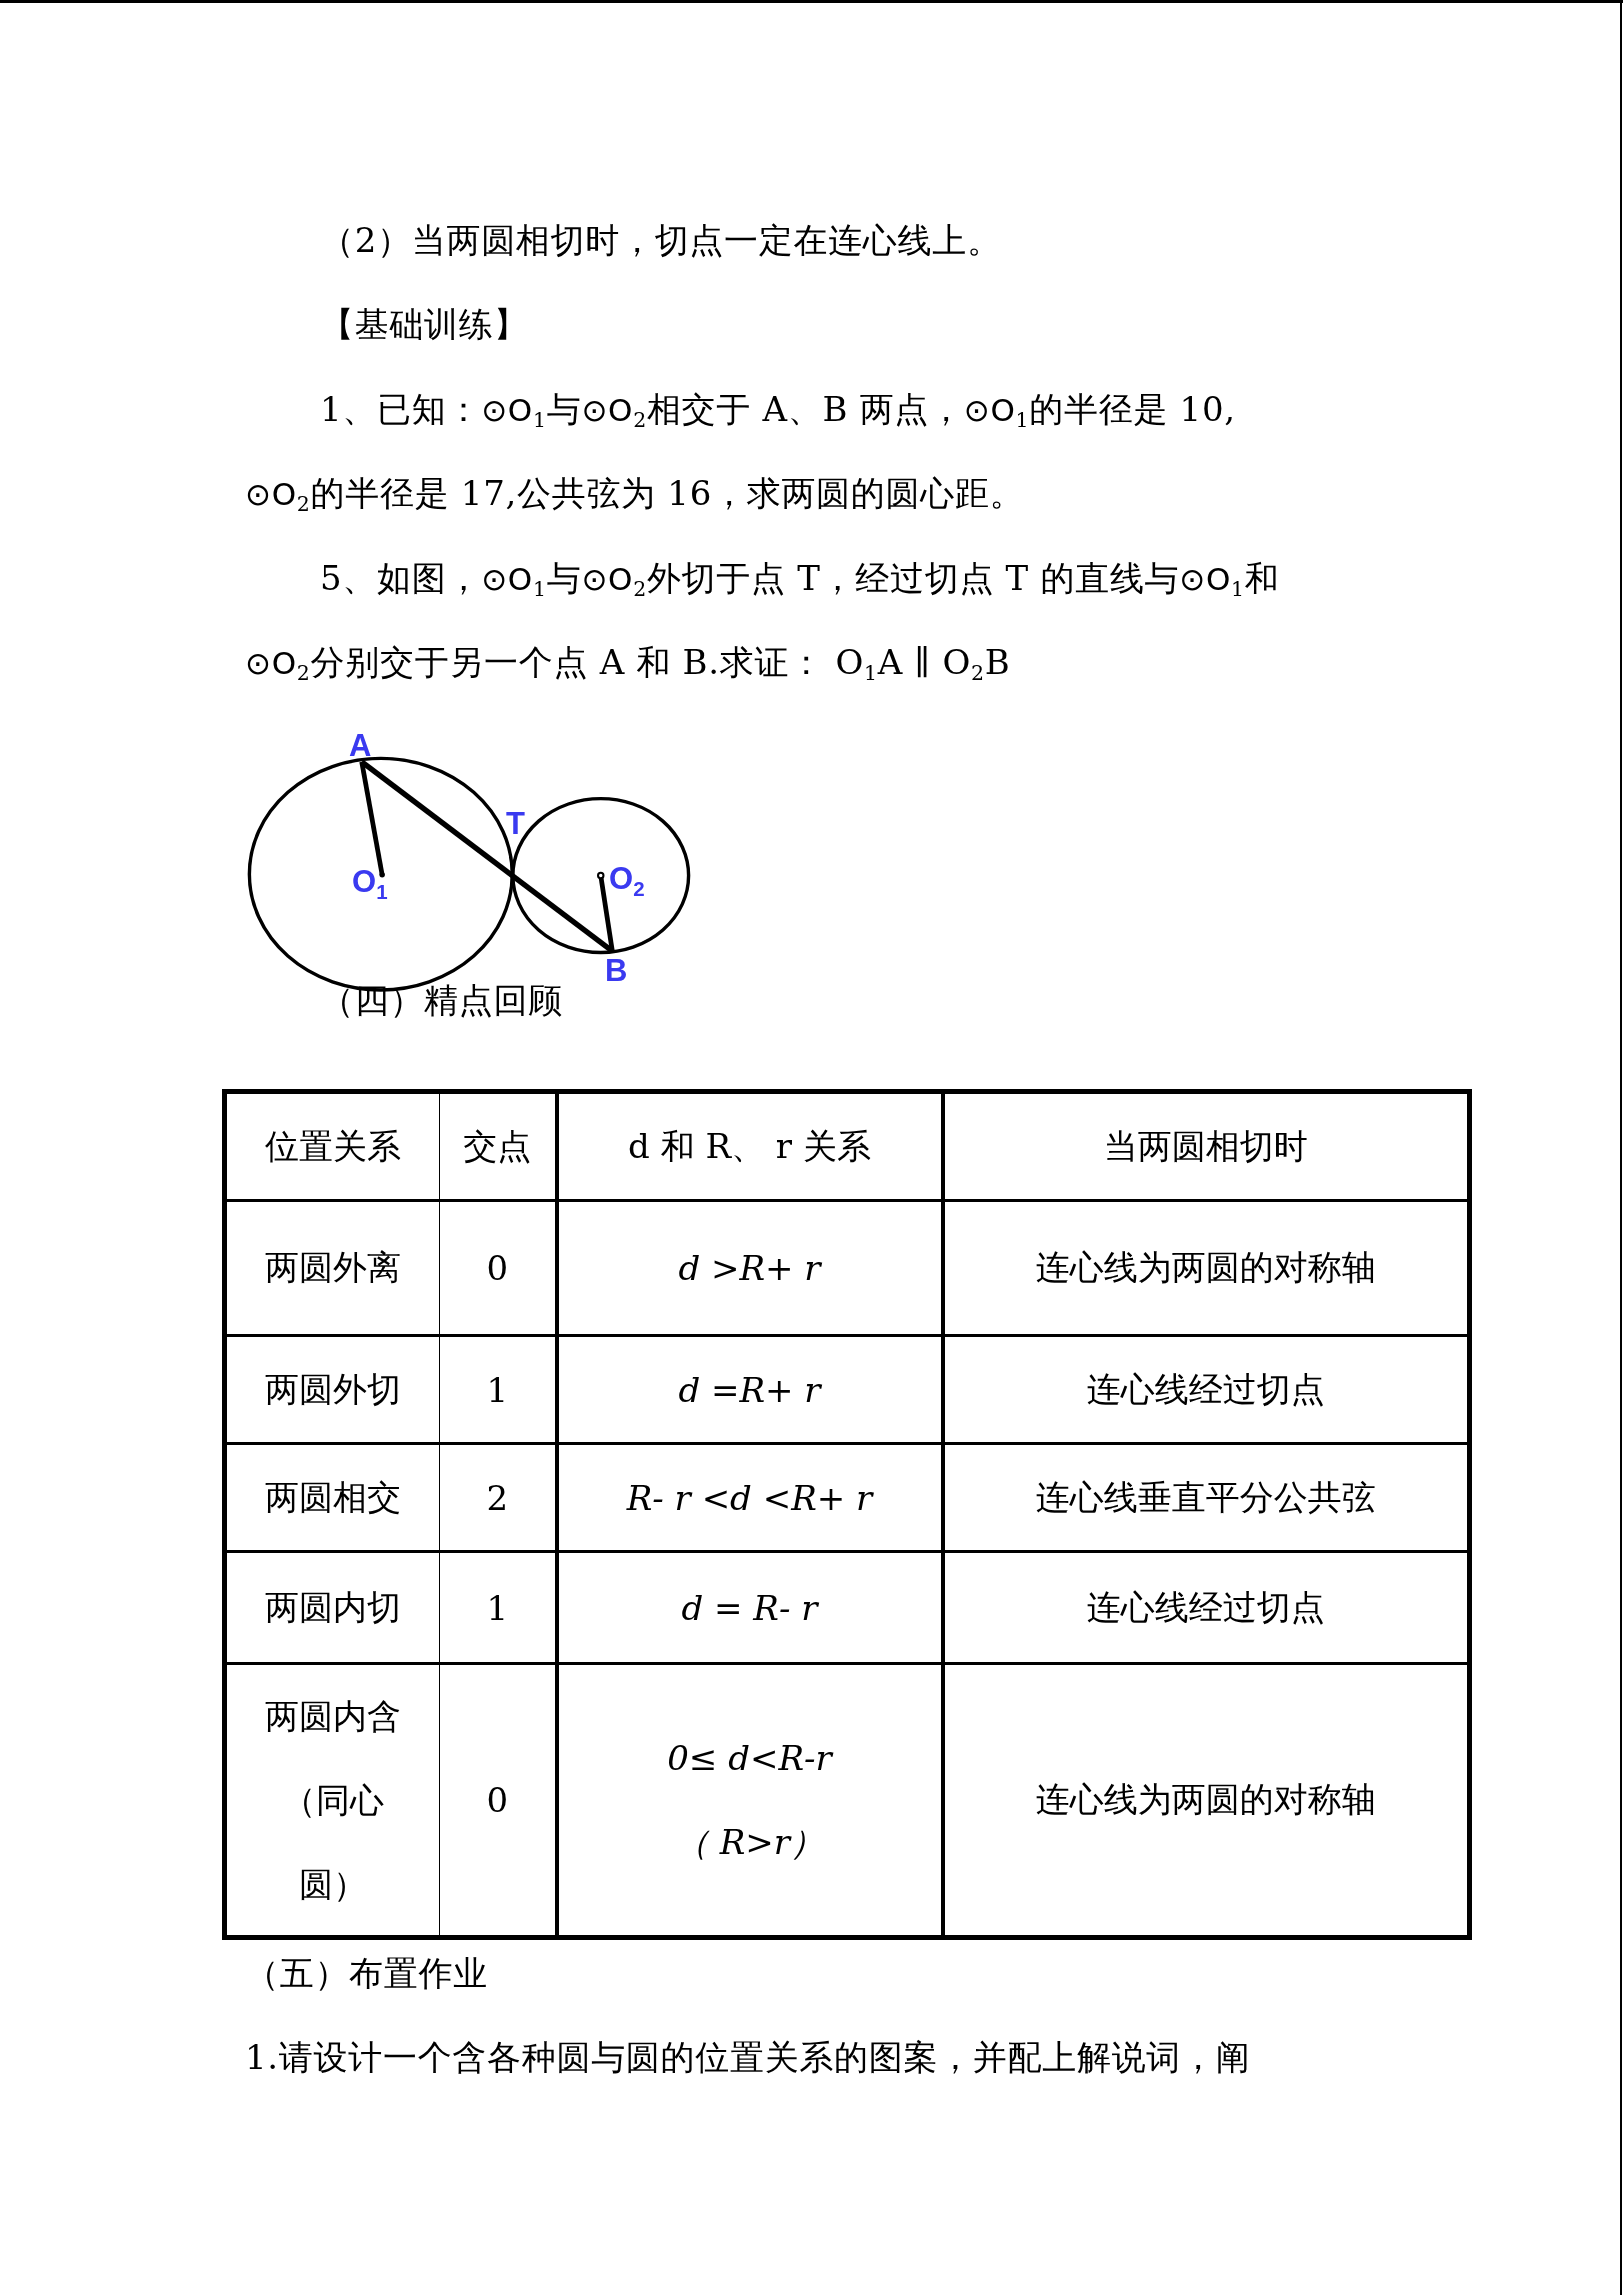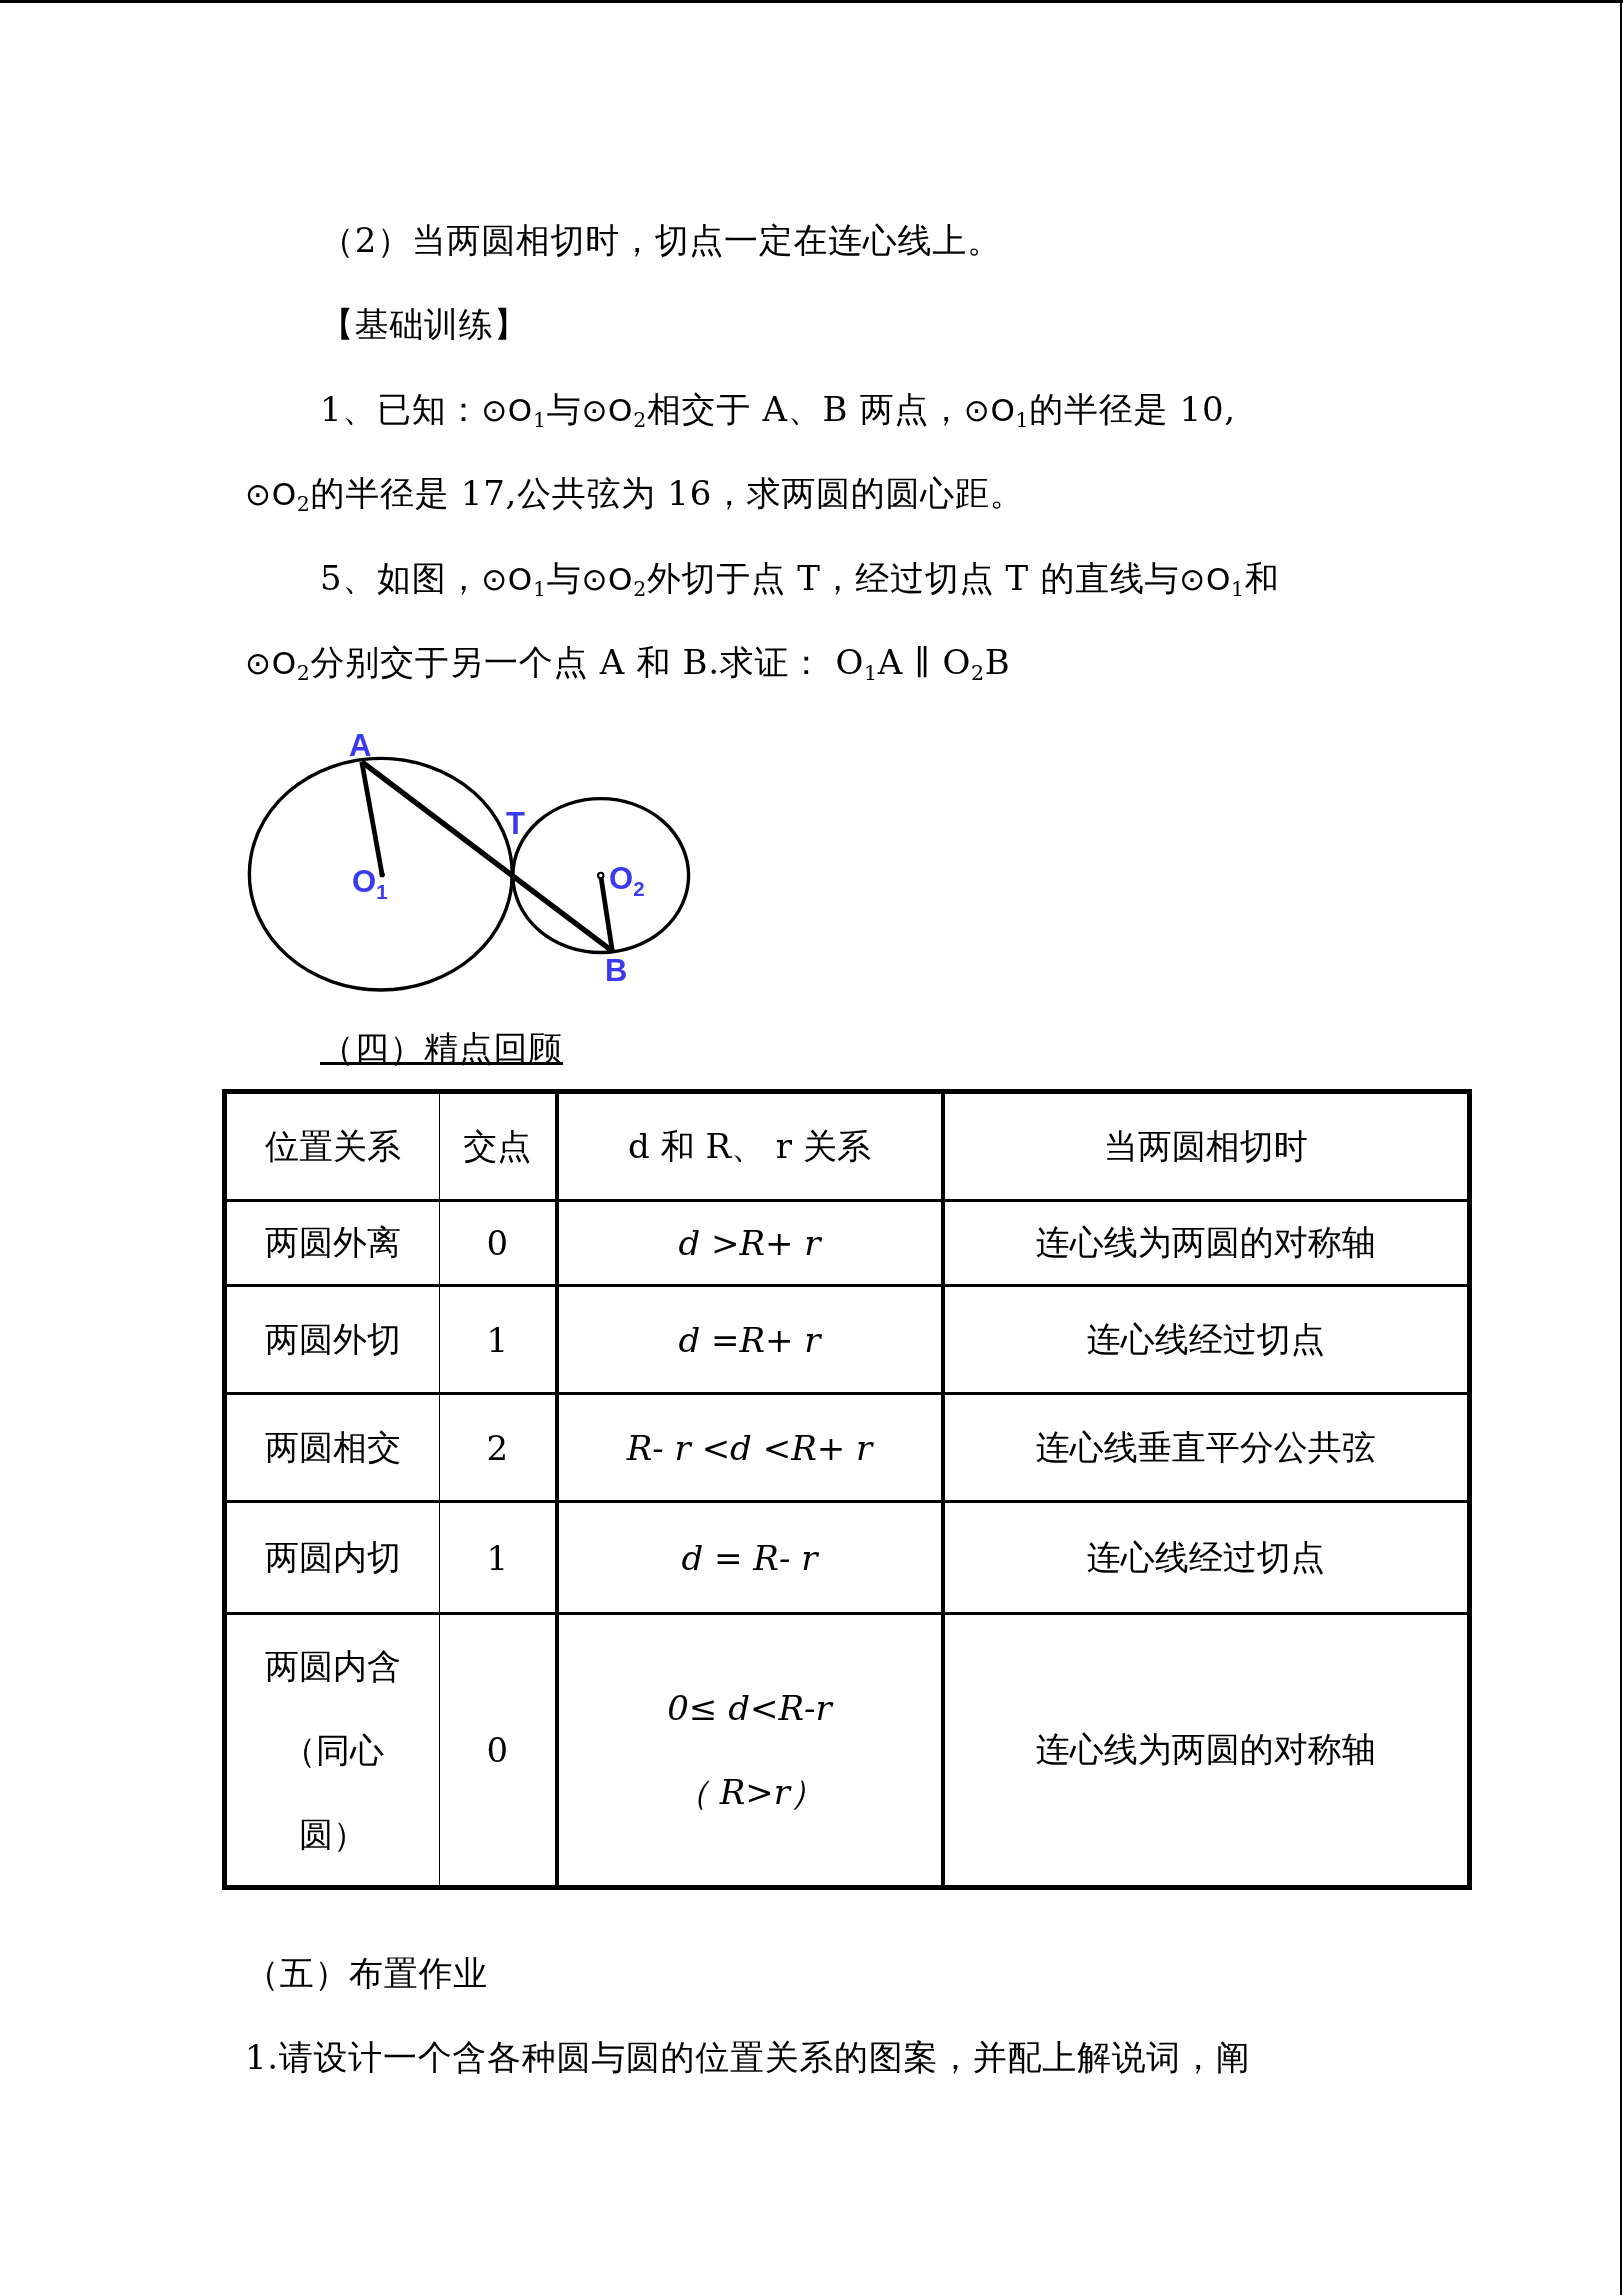--- a/index.html
+++ b/index.html
@@ -76,37 +76,37 @@
     <circle cx="220" cy="223" r="4" fill="#000"></circle>
     <circle cx="541" cy="224" r="4" fill="#fff" stroke="#000" stroke-width="3"></circle>
   </svg>
   <div class="lbl" style="left:117px; top:6.8px;">A</div>
   <div class="lbl" style="left:274px; top:85px;">T</div>
   <div class="lbl" style="left:120px; top:143px;"><span>O</span><sub>1</sub></div>
   <div class="lbl" style="left:377px; top:140px;"><span>O</span><sub>2</sub></div>
   <div class="lbl" style="left:373px; top:232px;">B</div>
 </div>
 
-<div class="line indent" style="top:1028px;text-decoration:underline;">（四）精点回顾</div>
+<div class="line indent" style="top:980px;">（四）精点回顾</div>
 
 <table class="review">
   <colgroup>
     <col style="width:215px">
     <col style="width:117px">
     <col style="width:386px">
     <col style="width:527px">
   </colgroup>
   <tbody>
       <tr style="height:109px;">
     <td class="c1">位置关系</td>
     <td class="c2">交点</td>
     <td class="c3">d  和 R、 r 关系</td>
     <td>当两圆相切时</td>
   </tr>
-  <tr style="height:85px;">
+  <tr style="height:135px;">
     <td class="c1">两圆外离</td>
     <td class="c2">0</td>
     <td class="c3 math">d &gt;R+ r</td>
     <td>连心线为两圆的对称轴</td>
   </tr>
   <tr style="height:108px;">
     <td class="c1">两圆外切</td>
     <td class="c2">1</td>
     <td class="c3 math">d =R+ r</td>
     <td>连心线经过切点</td>

